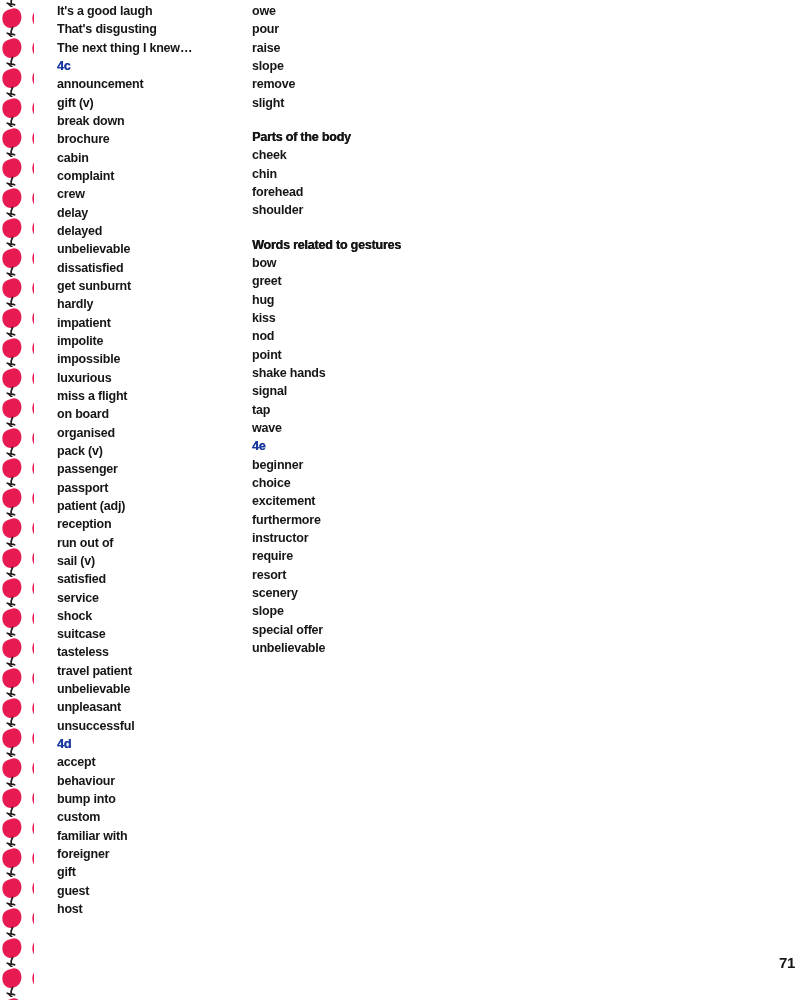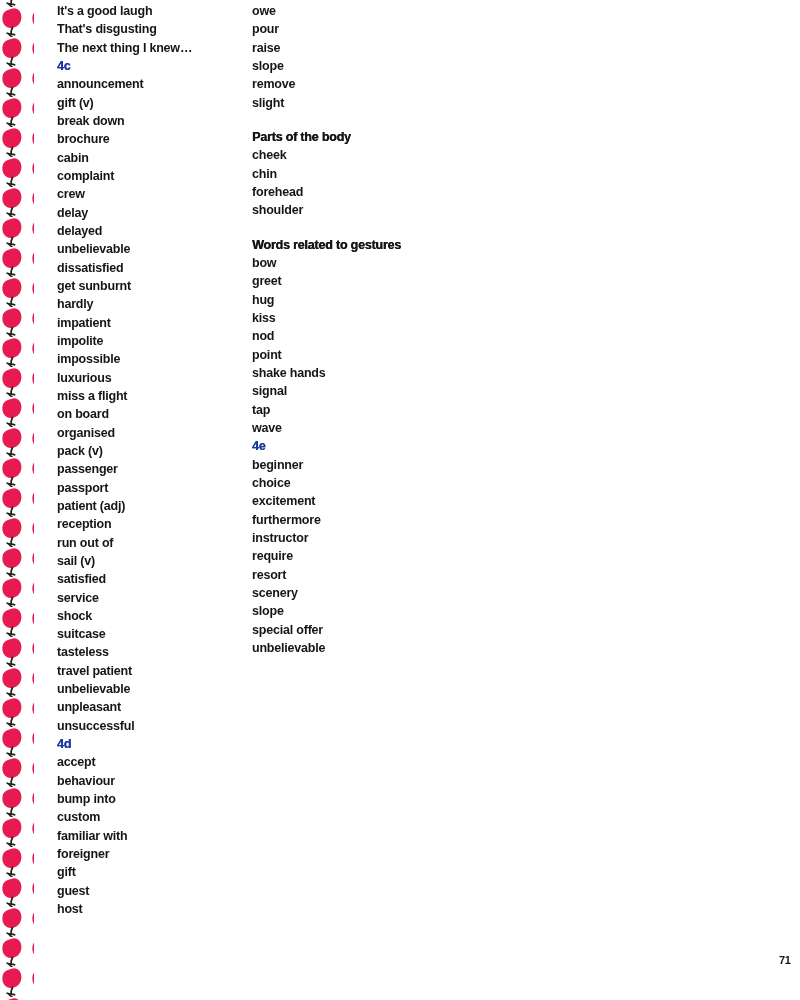--- a/index.html
+++ b/index.html
@@ -51,21 +51,21 @@
   }
   .word.category {
     text-shadow: 0.4px 0 0 var(--ink, #161616);
     margin-top: 16px;
   }
   
   .page-number {
     position: absolute;
     left: 779px;
     top: 954px;
-    font-size: 11px;
+    font-size: 15px;
     font-weight: 700;
     letter-spacing: -0.3px;
     color: var(--ink, #161616);
   }
 </style>
 </head>
 <body>
 
 <div class="page">
 

